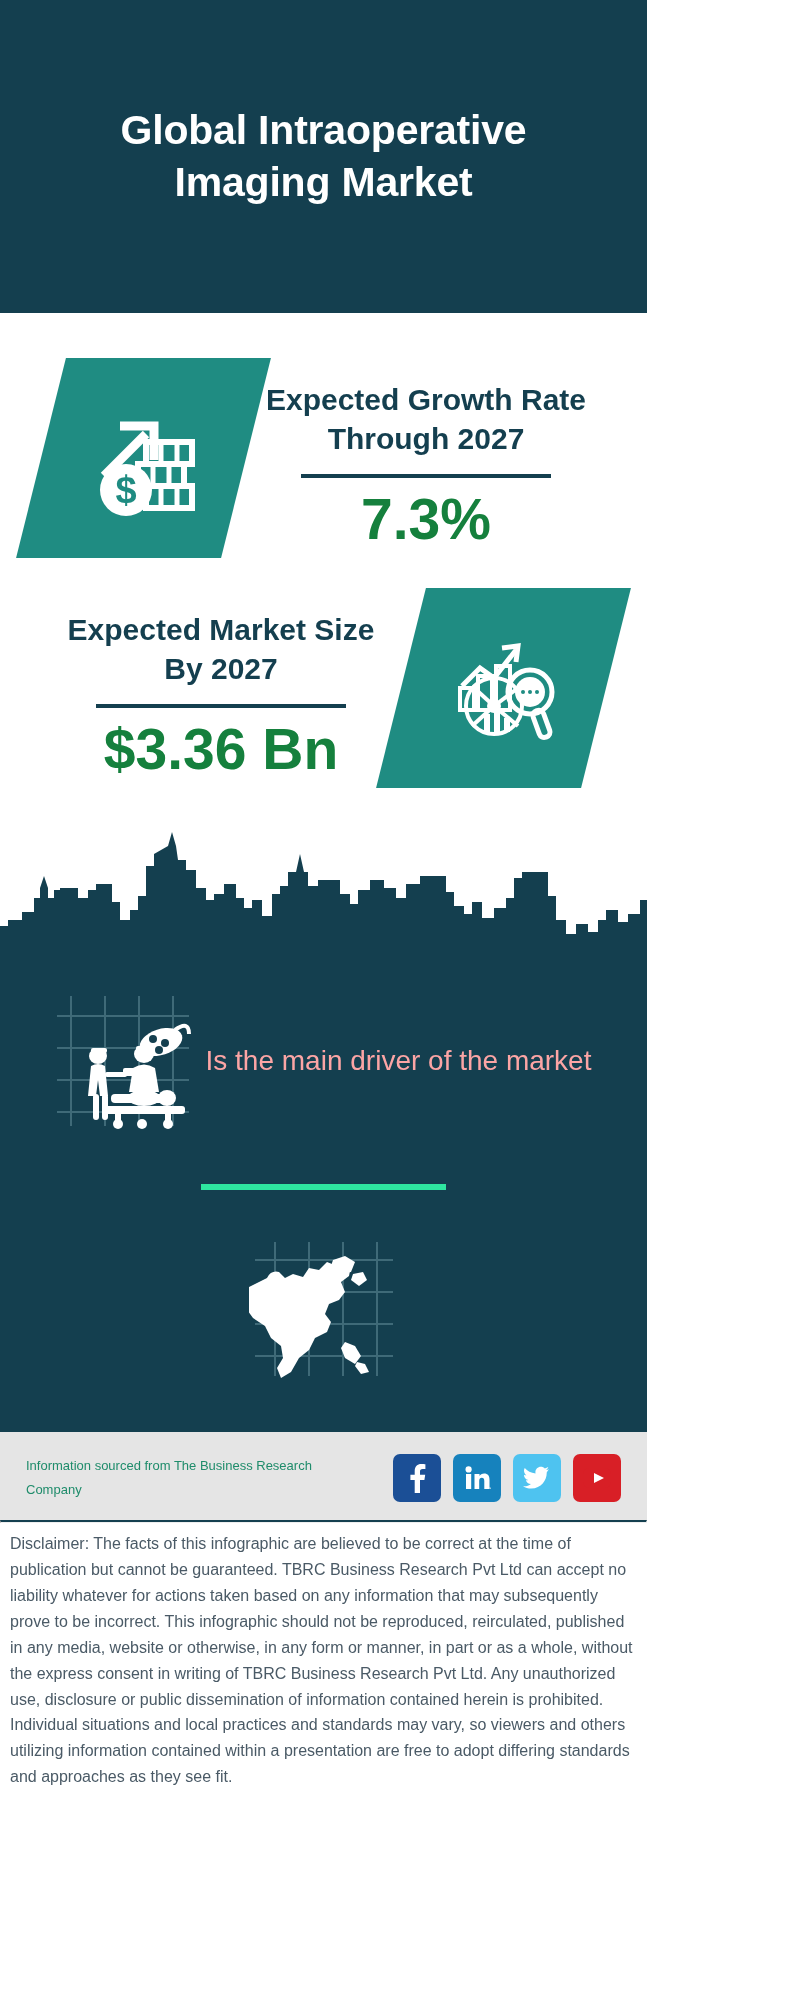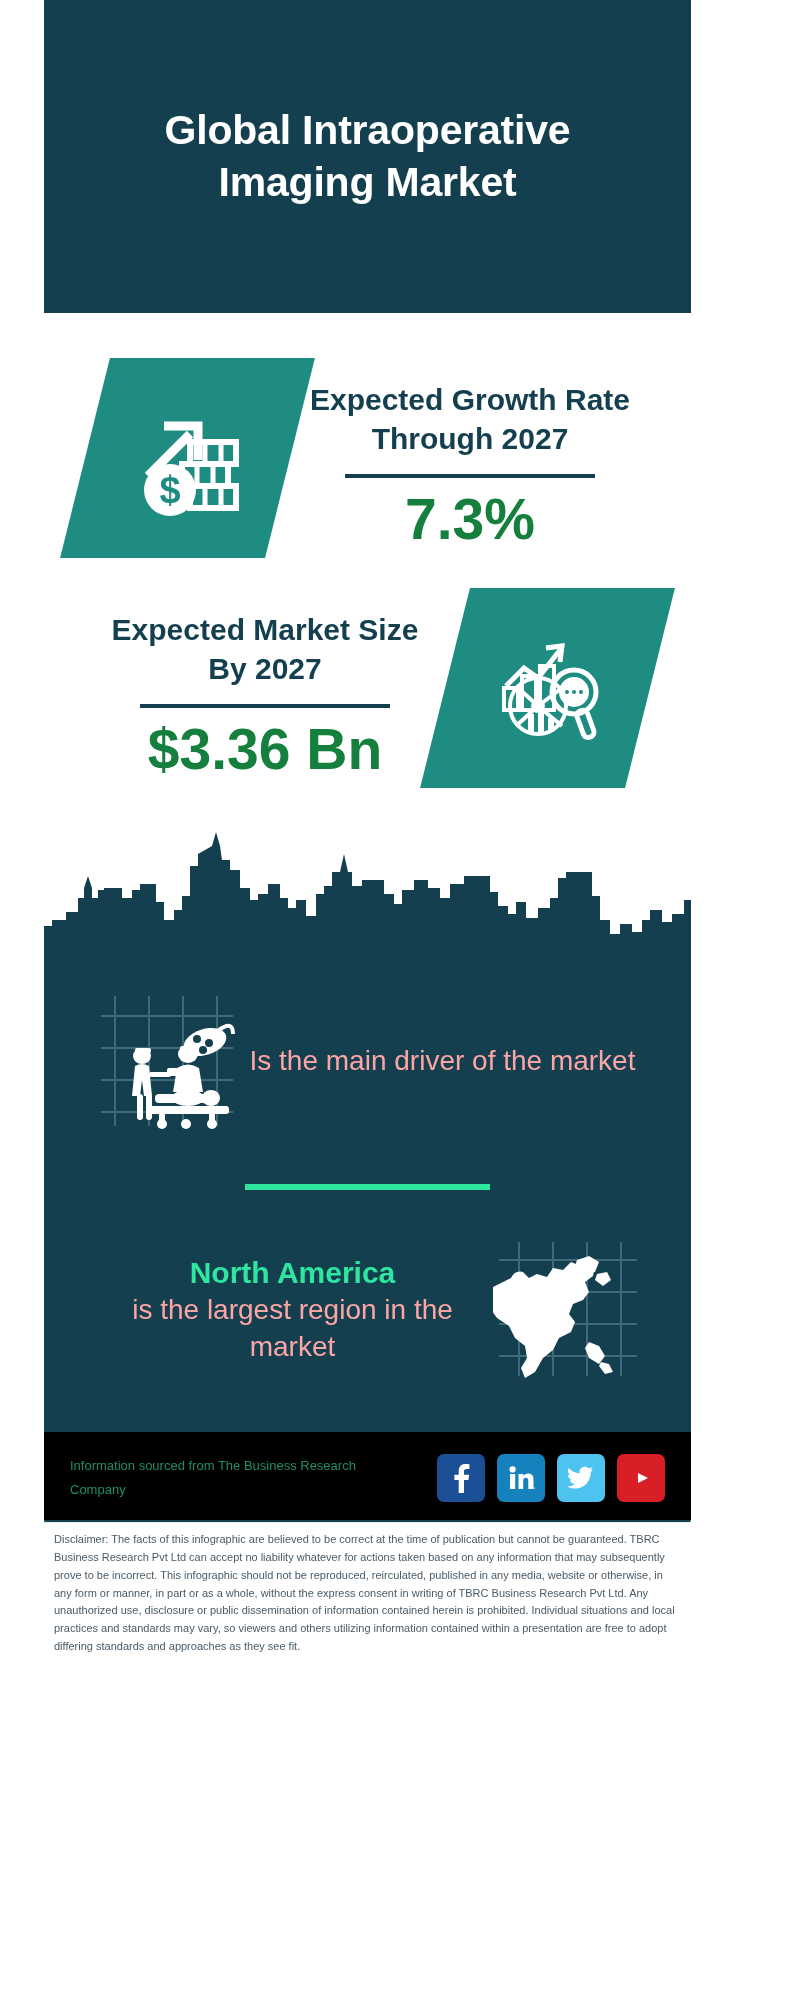--- a/index.html
+++ b/index.html
@@ -8,21 +8,20 @@
     background:#ffffff;
     font-family:"Liberation Sans", sans-serif;
     -webkit-font-smoothing:antialiased;
   }
   .page{
     position:relative;
     width:647px;
     min-height:2000px;
     background:#ffffff;
     overflow:hidden;
-    padding-left:44px;
   }
 
   
   .header{
     background:#143f4f;
     height:313px;
     display:flex;
     align-items:center;
     justify-content:center;
     padding:0 60px;
@@ -144,21 +143,21 @@
   }
   .mint-rule{
     width:245px;
     height:6px;
     background:#2ee6a0;
     margin:34px auto 30px auto;
   }
 
   
   .footer{
-    background:#000000;
+    background:#e5e5e5;
     display:flex;
     align-items:center;
     justify-content:center;
     padding:22px 0 18px 0;
     gap:22px;
   }
   .footer-text{
     color:#1f8c6b;
     font-size:13px;
     line-height:1.85;
@@ -175,21 +174,21 @@
   .s-li{background:#1682bd;}
   .s-tw{background:#4ec3f0;}
   .s-yt{background:#d81f26;}
 
   .disclaimer-sep{
     border-top:2px solid #143f4f;
     margin:0;
   }
   .disclaimer{
     color:#4a5a66;
-    font-size:11px;
+    font-size:16px;
     line-height:1.62;
     padding:8px 10px 14px 10px;
     text-align:left;
   }
 </style>
 </head>
 <body>
 
 <div class="page">
 
@@ -348,24 +347,20 @@
         </svg>
       </div>
       <div class="fact-text">
         <p class="fact-sub">Is the main driver of the market</p>
       </div>
     </div>
 
     <div class="mint-rule"></div>
 
     <div class="fact-row">
-      <div class="fact-text">
-        <p class="fact-head">North America</p>
-        <p class="fact-sub">is the largest region in the market</p>
-      </div>
       <div class="grid-icon">
         <svg width="150" height="150" viewBox="0 0 150 150">
           <g stroke="#3f6a78" stroke-width="2">
             <line x1="26" y1="8" x2="26" y2="142"></line>
             <line x1="60" y1="8" x2="60" y2="142"></line>
             <line x1="94" y1="8" x2="94" y2="142"></line>
             <line x1="128" y1="8" x2="128" y2="142"></line>
             <line x1="6" y1="26" x2="144" y2="26"></line>
             <line x1="6" y1="58" x2="144" y2="58"></line>
             <line x1="6" y1="90" x2="144" y2="90"></line>

